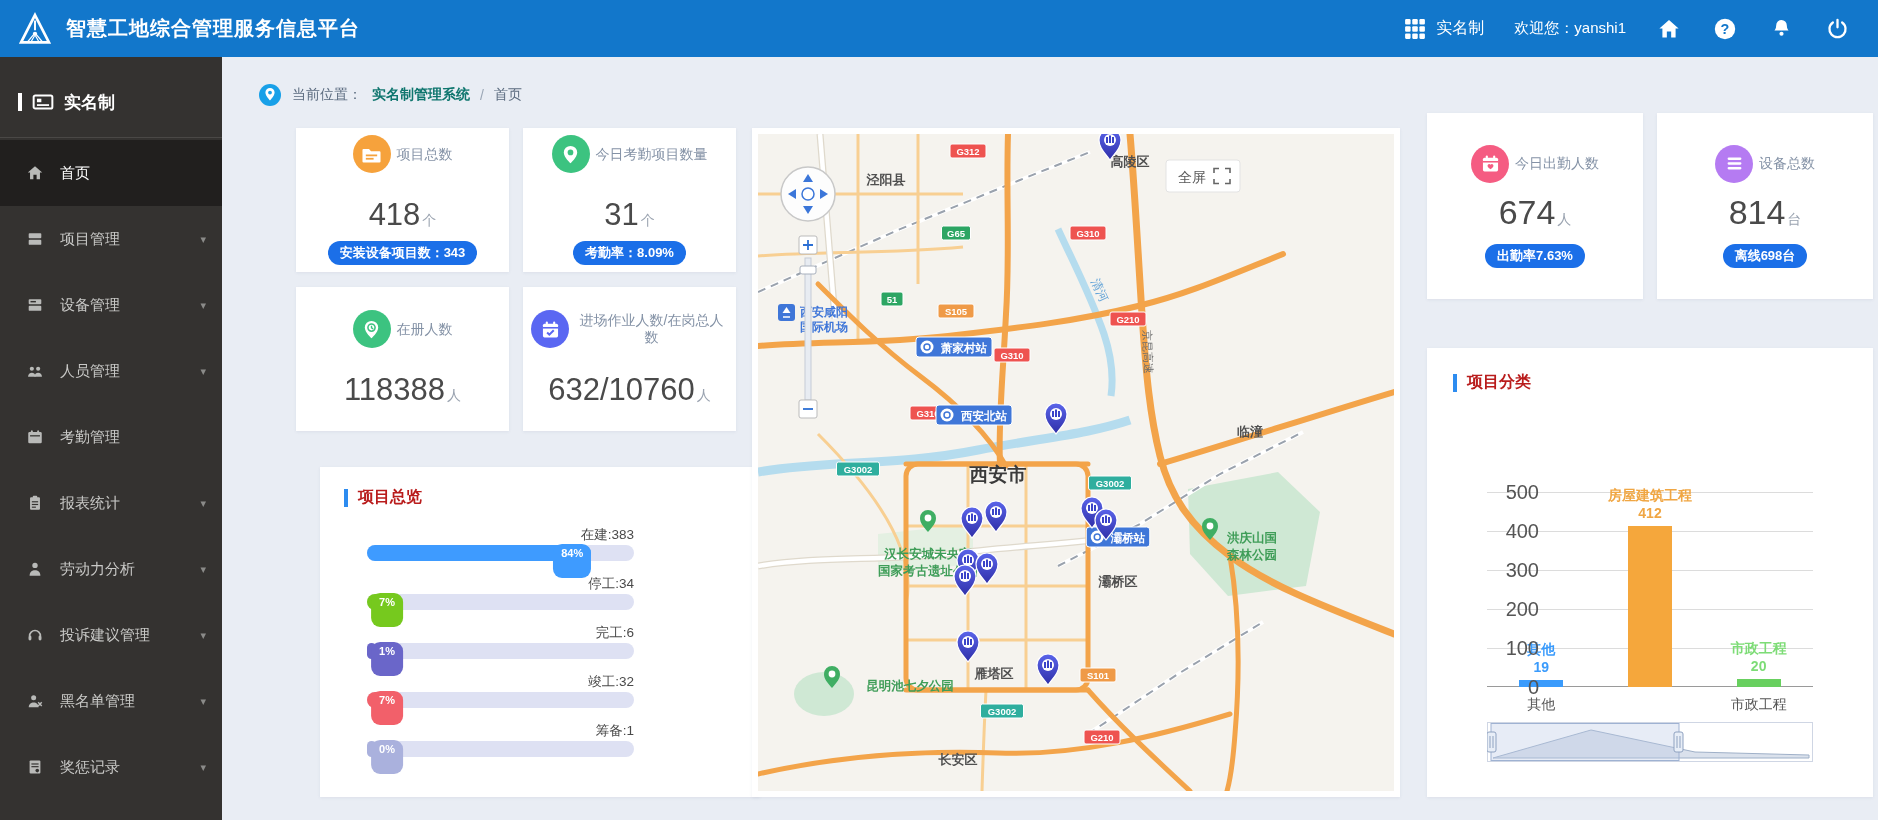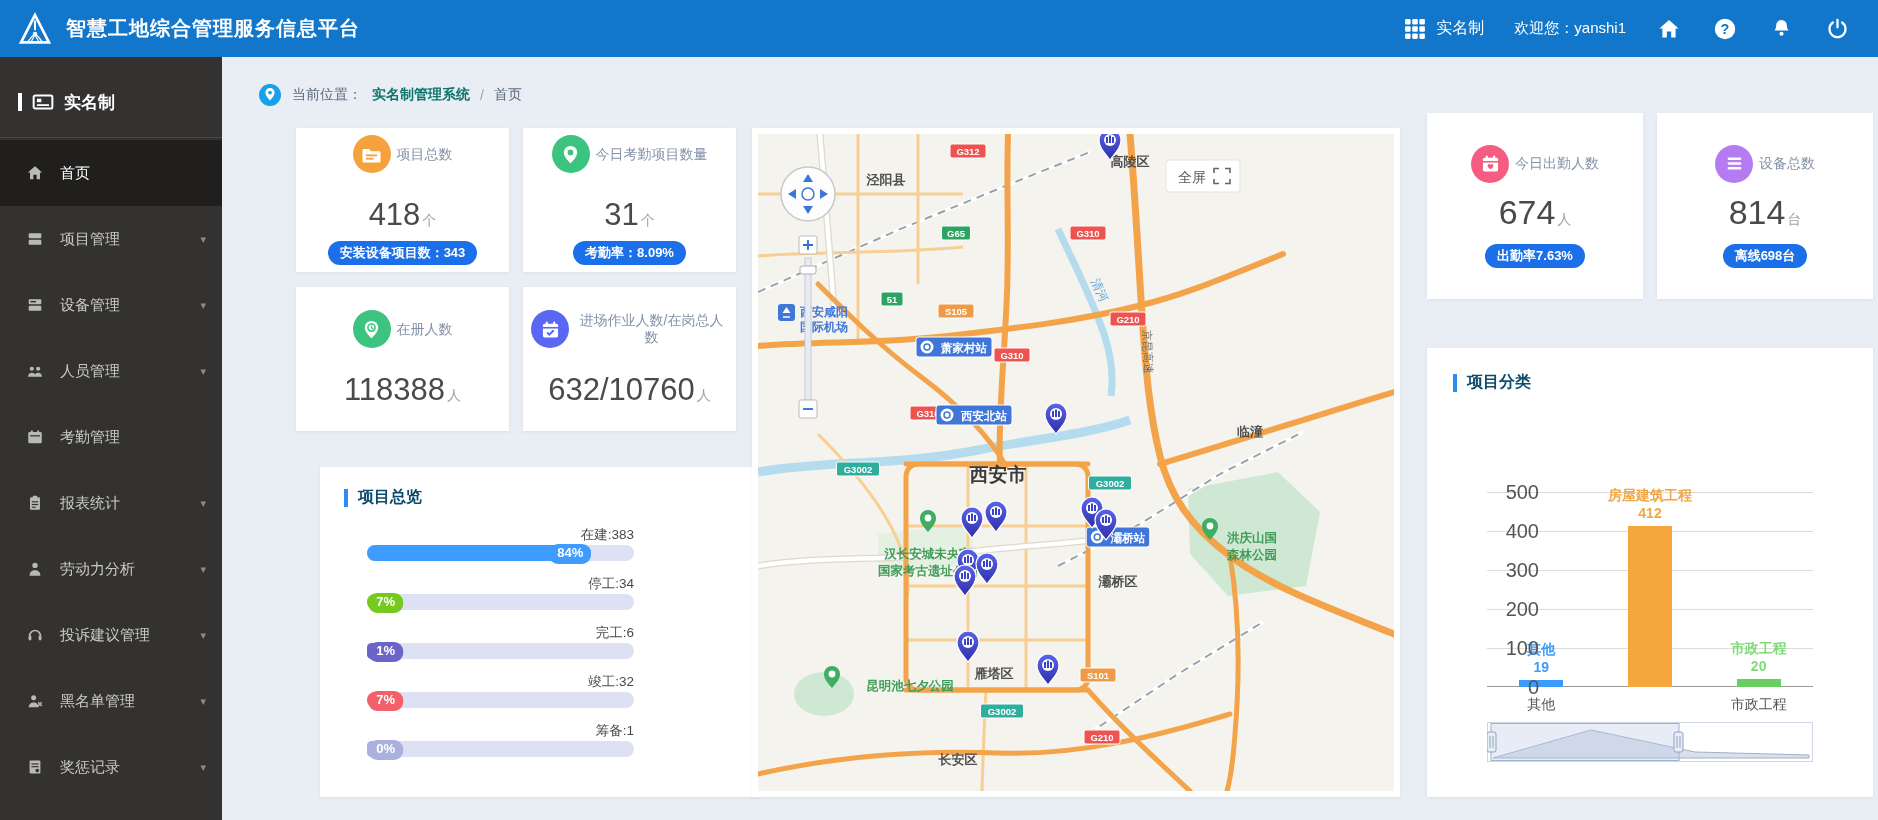--- a/index.html
+++ b/index.html
@@ -42,29 +42,29 @@
   .card { display:flex; flex-direction:column; align-items:center; justify-content:center; padding:10px 8px; }
   .card-head { display:flex; align-items:center; gap:6px; max-width:100%; }
   .icon-circle { width:38px; height:38px; border-radius:50%; display:flex; align-items:center; justify-content:center; flex:0 0 38px; }
   .card-title { font-size:14px; color:#8492a6; line-height:17px; text-align:center; }
   .card-value { margin-top:24px; font-size:31px; color:#4a4a4a; }
   .card-value .unit { font-size:14px; color:#9aa3b0; margin-left:2px; }
   .card-badge { margin-top:8px; background:#1b6fe8; color:#fff; font-size:13px; font-weight:bold; padding:3px 12px; border-radius:12px; white-space:nowrap; }
 
   
   .overview { position:absolute; left:66px; top:410px; width:440px; height:330px;margin-left:32px; }
-  .panel-title { display:flex; align-items:center; gap:10px; font-size:16px; font-weight:bold; color:#0c4a6e; }
+  .panel-title { display:flex; align-items:center; gap:10px; font-size:16px; font-weight:bold; color:#b91c1c; }
   .panel-title .tbar { width:4px; height:18px; background:#2d8cf0; }
   .overview .panel-title { padding:20px 0 0 24px; }
   .ov-rows { position:absolute; left:47px; top:58px; width:267px; }
   .ov-row { height:49px; }
   .ov-label { text-align:right; font-size:13.5px; color:#4a4a4a; height:20px; line-height:20px; }
   .ov-track { position:relative; height:16px; border-radius:8px; background:#dee1f3; }
   .ov-fill { position:absolute; left:0; top:0; height:16px; border-radius:8px; }
-  .ov-pct { position:absolute; top:-1px; height:20px; line-height:18px; padding:0 8px; border-radius:9px; color:#fff; font-size:13px; font-weight:bold; transform:translateX(-100%);text-align:right; }
+  .ov-pct { position:absolute; top:-1px; height:34px; line-height:18px; padding:0 8px; border-radius:9px; color:#fff; font-size:11px; font-weight:bold; transform:translateX(-100%);text-align:right; }
 
   
   .map-panel { position:absolute; left:530px; top:71px; width:648px; height:669px; background:#fff; box-shadow:0 1px 3px rgba(60,80,120,.08); padding:6px; }
   .map-panel svg { display:block; }
   .m-town { font-size:13px; fill:#4f4f4f; font-weight:bold; }
   .m-city { font-size:19px; fill:#3a3a3a; font-weight:bold; }
   .m-park { font-size:12.5px; fill:#3f9d58; font-weight:bold; }
   .m-water { font-size:12px; fill:#64a4d8; }
   .m-hwy { font-size:11px; fill:#6b6b6b; }
   .m-shield { font-size:9.5px; fill:#fff; font-weight:bold; }

